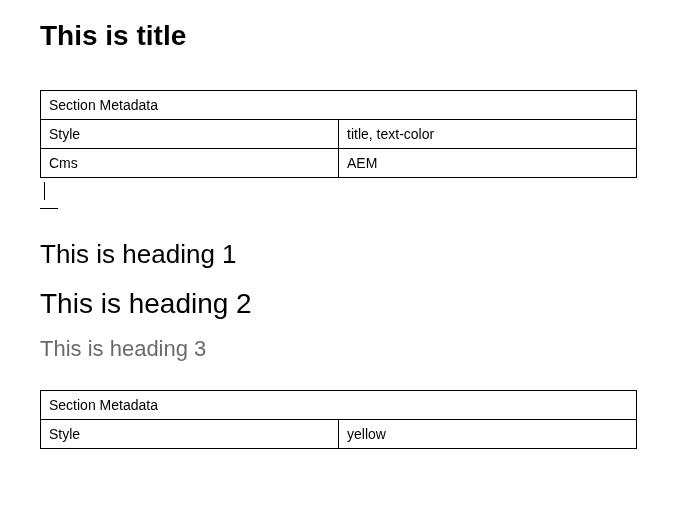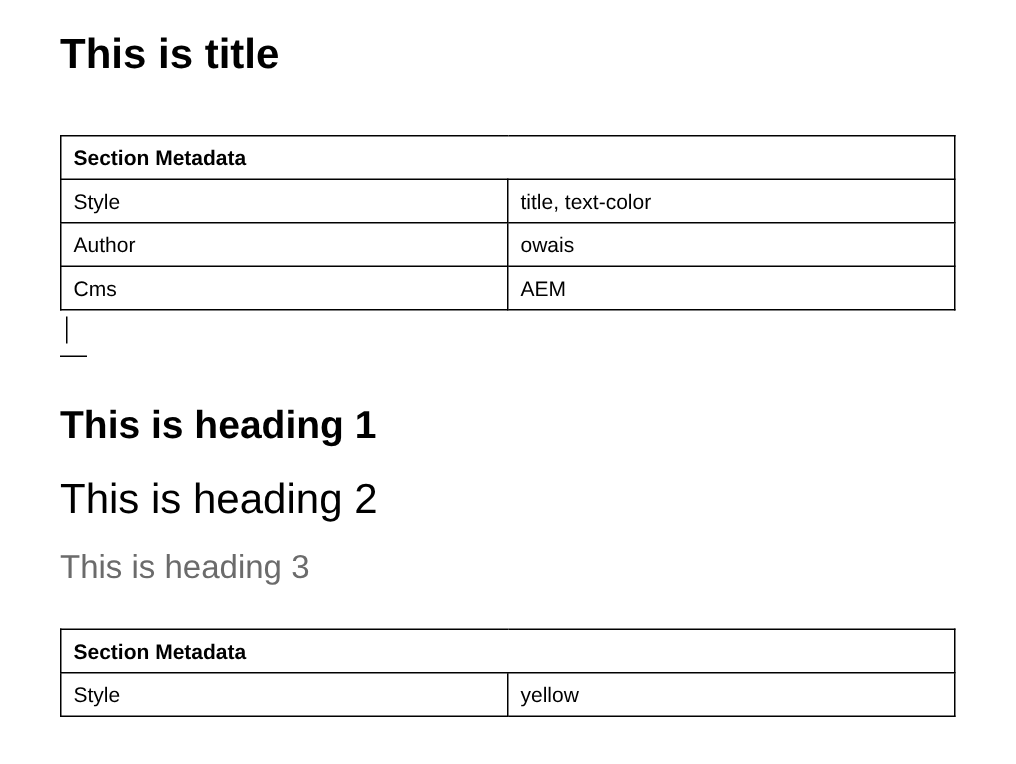--- a/index.html
+++ b/index.html
@@ -24,21 +24,21 @@
       border-collapse: collapse;
       margin-bottom: 4px;
     }
     table td {
       border: 1px solid #000;
       padding: 6px 8px;
       font-size: 14px;
       text-align: left;
     }
     table td.header-cell {
-      font-weight: bold;
+      font-weight: normal;
     }
     table tr td:first-child {
       width: 50%;
     }
     .cursor-mark {
       display: inline-block;
       width: 1px;
       height: 18px;
       background: #000;
       margin-left: 4px;
@@ -47,21 +47,21 @@
     .underline-mark {
       display: block;
       width: 18px;
       height: 1px;
       background: #000;
       margin-top: 8px;
       margin-left: 0;
     }
     .heading1 {
       font-size: 26px;
-      font-weight: bold;
+      font-weight: normal;
       margin-top: 30px;
       margin-bottom: 18px;
       color: #000;
     }
     .heading2 {
       font-size: 28px;
       font-weight: normal;
       margin-bottom: 16px;
       color: #000;
     }
@@ -82,24 +82,20 @@
 <table>
   <tbody>
       <tr>
     <td colspan="2" class="header-cell">Section Metadata</td>
   </tr>
   <tr>
     <td>Style</td>
     <td>title, text-color</td>
   </tr>
   <tr>
-    <td>Author</td>
-    <td>owais</td>
-  </tr>
-  <tr>
     <td>Cms</td>
     <td>AEM</td>
   </tr>
 </tbody>
   </table>
 
 <span class="cursor-mark"></span>
 <span class="underline-mark"></span>
 
 <h2 class="heading1">This is heading 1</h2>

